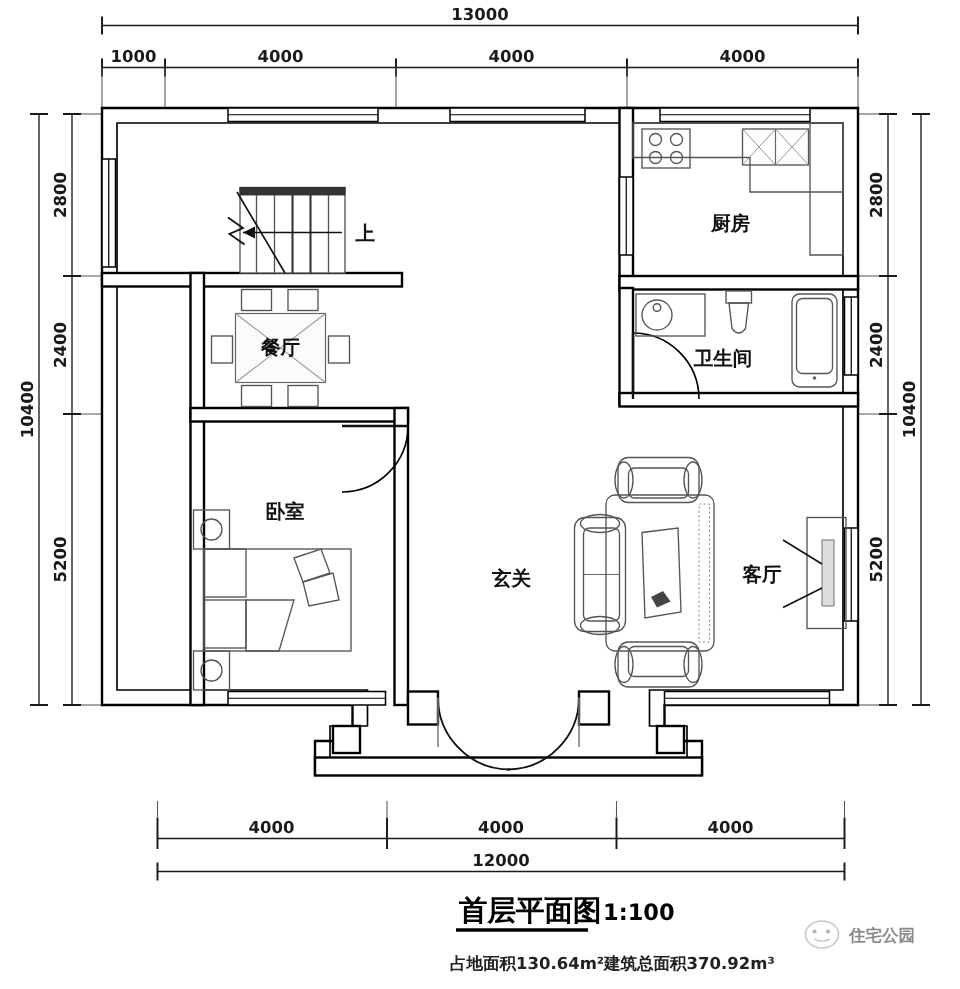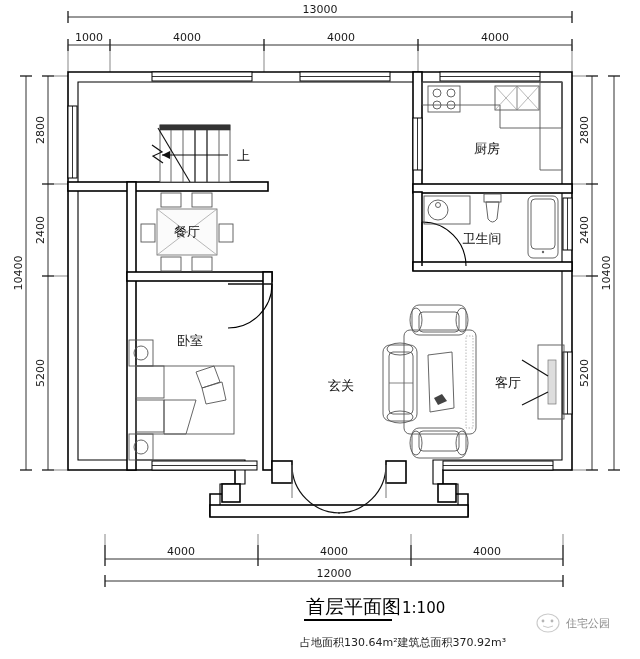--- a/index.html
+++ b/index.html
@@ -1,21 +1,21 @@
 <!DOCTYPE html>
 <html><head>
 <meta charset="utf-8">
 <style>
   html,body{margin:0;padding:0;background:#ffffff;}
   body{
     width:640px;height:659px;position:relative;overflow:hidden;
     font-family:"DejaVu Sans","Liberation Sans",sans-serif;
     color:#111;
   }
-  #root{position:absolute;left:0;top:0;width:640px;height:659px;}
+  #root{position:absolute;left:0;top:0;width:640px;height:659px;font-weight:bold;}
   svg{display:block;}
   .dimtext{font-family:"DejaVu Sans","Liberation Sans",sans-serif;font-size:11px;fill:#1a1a1a;}
   .roomtext{font-family:"DejaVu Sans","Liberation Sans",sans-serif;font-size:13px;fill:#111;}
   .titletext{font-family:"DejaVu Sans","Liberation Sans",sans-serif;font-size:19px;fill:#000;}
   .scaletext{font-family:"DejaVu Sans","Liberation Sans",sans-serif;font-size:15px;fill:#000;}
   .areatext{font-family:"DejaVu Sans","Liberation Sans",sans-serif;font-size:11px;fill:#222;}
   .marktext{font-family:"DejaVu Sans","Liberation Sans",sans-serif;font-size:11px;fill:#444;}
   .wall{fill:#ffffff;stroke:#000;stroke-width:1.6;}
   .wallthin{fill:none;stroke:#000;stroke-width:1.1;}
   .furn{fill:none;stroke:#555;stroke-width:0.9;}

